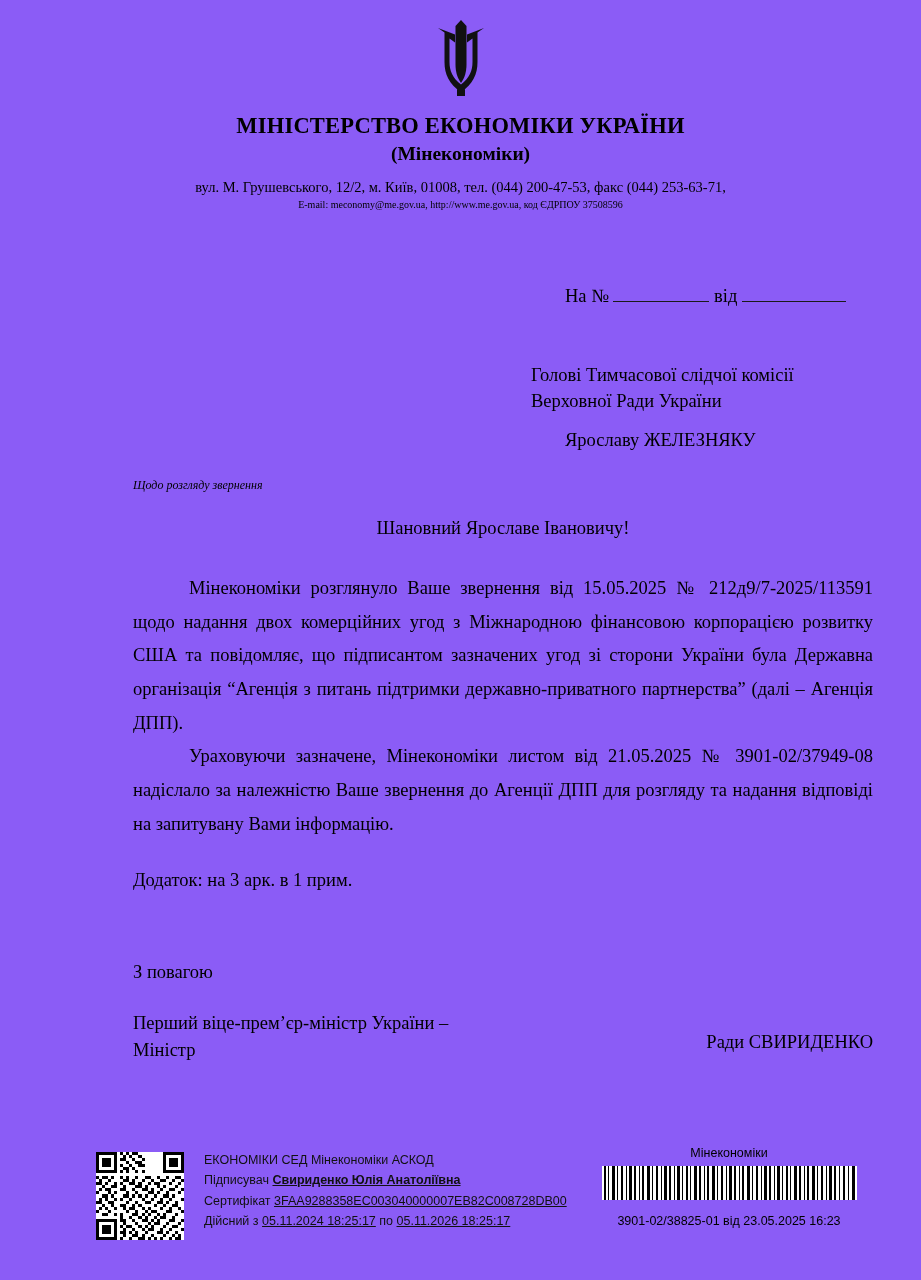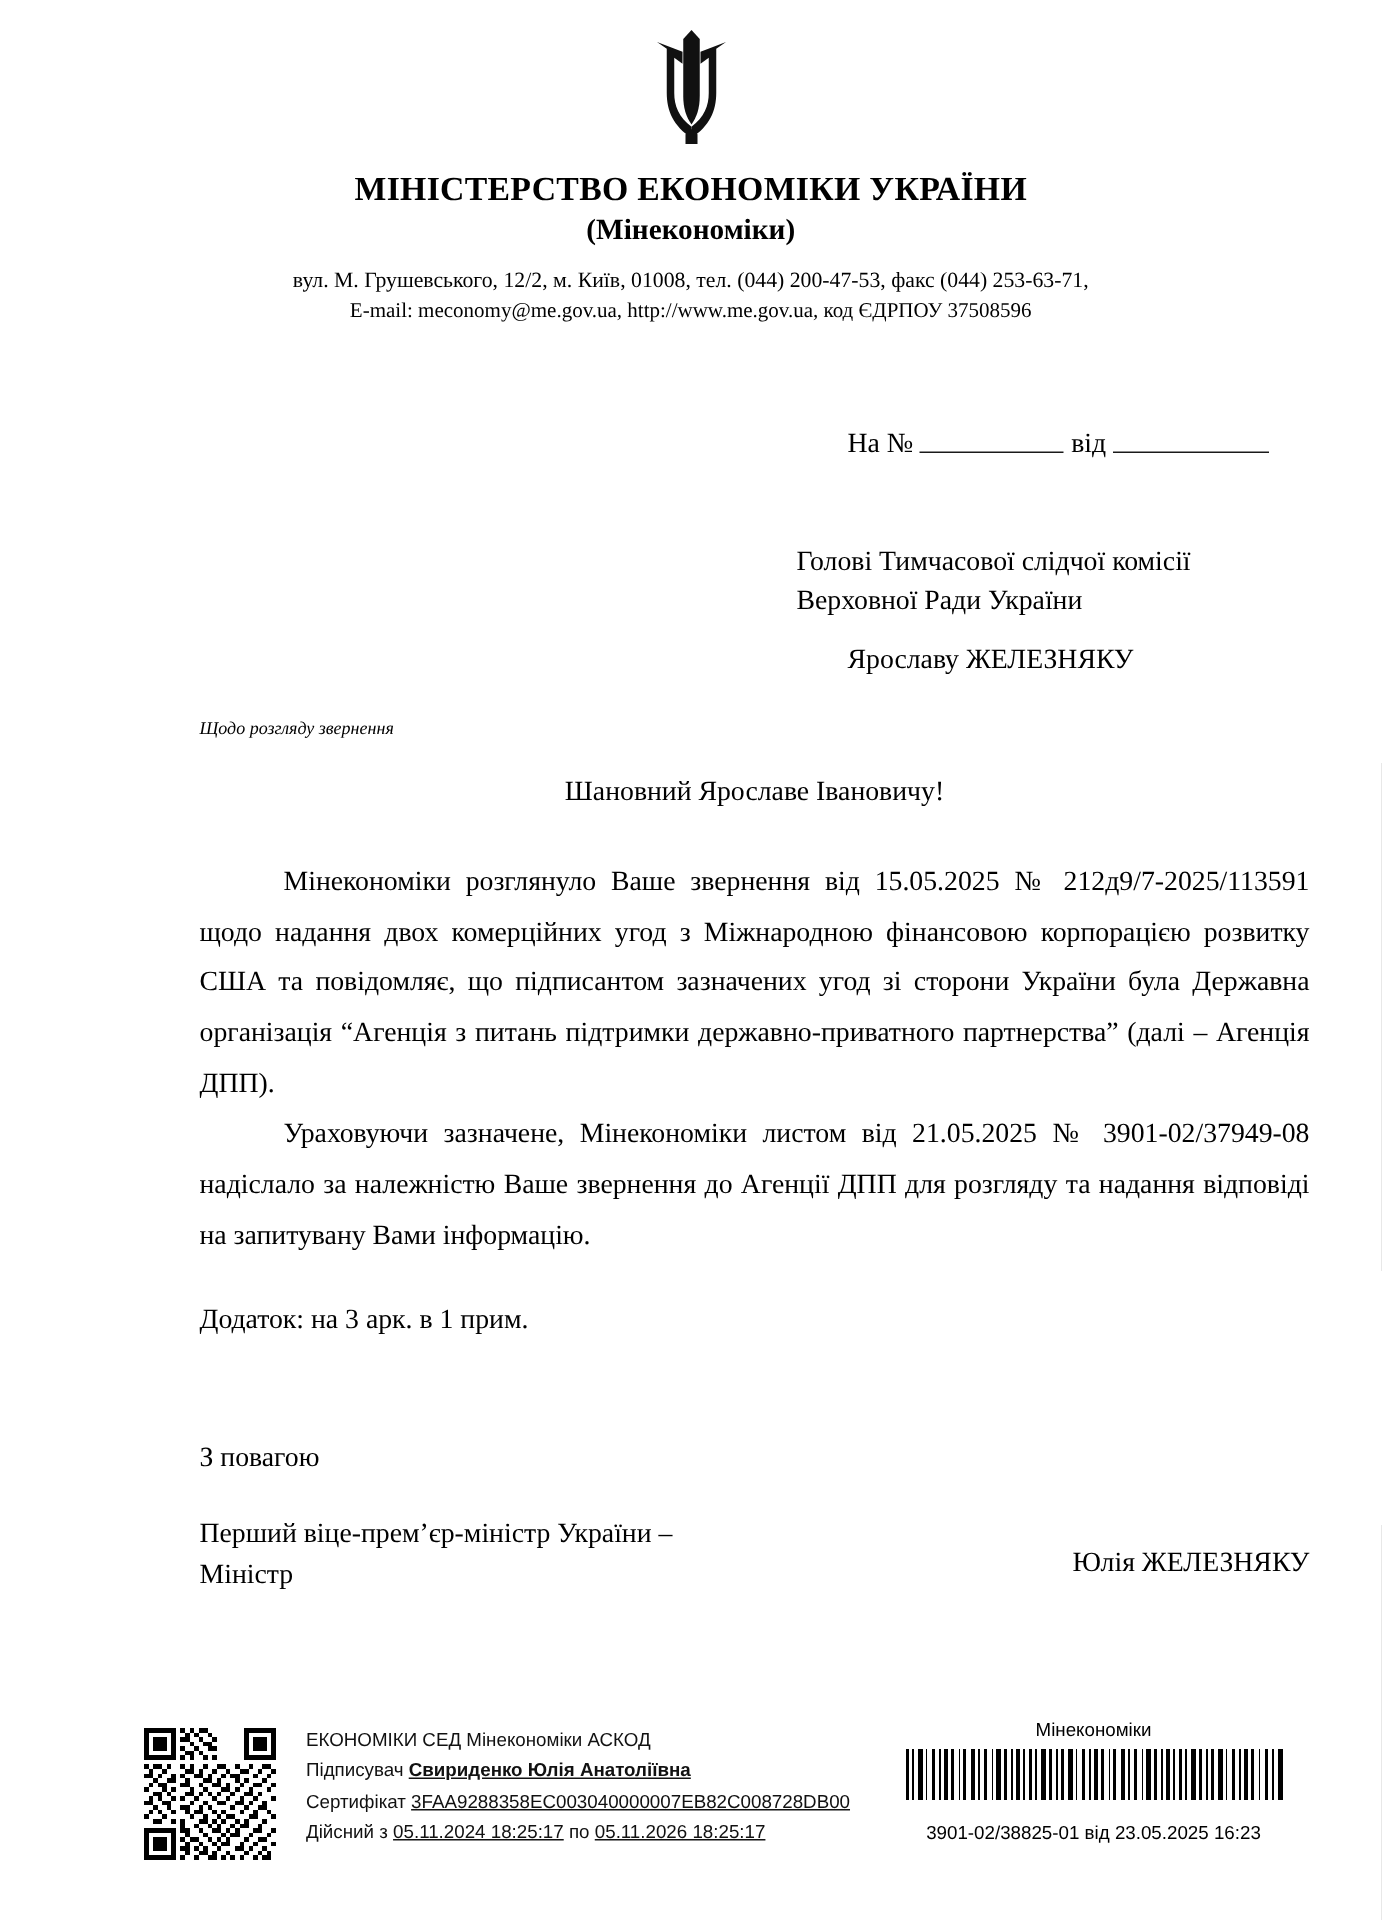--- a/index.html
+++ b/index.html
@@ -7,21 +7,21 @@
     padding: 0;
     background: #d8d8d8;
   }
   body {
     font-family: "Liberation Serif", serif;
   }
   .page {
     position: relative;
     width: 921px;
     height: 1280px;
-    background: #ffffff;
+    background: #8b5cf6;
     margin: 0 auto;
     overflow: hidden;
     box-sizing: border-box;
   }
   
   .emblem-wrap {
     position: absolute;
     top: 18px;
     left: 0;
     right: 0;
@@ -51,21 +51,21 @@
     font-weight: bold;
     line-height: 1.3;
     margin-top: 1px;
   }
   .lh-addr {
     font-size: 14.5px;
     line-height: 1.45;
     margin-top: 11px;
   }
   .lh-addr2 {
-    font-size: 14px;
+    font-size: 10px;
     line-height: 1.45;
   }
   
   .ref-line {
     position: absolute;
     top: 283px;
     left: 565px;
     font-size: 18.5px;
     white-space: nowrap;
   }
@@ -247,21 +247,21 @@
     <p>Ураховуючи зазначене, Мінекономіки листом від 21.05.2025 № 3901-02/37949-08 надіслало за належністю Ваше звернення до Агенції ДПП для розгляду та надання відповіді на запитувану Вами інформацію.</p>
   </div>
 
   <div class="attach">Додаток: на 3 арк. в 1 прим.</div>
 
   <div class="sign-regards">З повагою</div>
   <div class="sign-title">
     <div>Перший віце-прем’єр-міністр України –</div>
     <div>Міністр</div>
   </div>
-  <div class="sign-name">Юлія ЖЕЛЕЗНЯКУ</div>
+  <div class="sign-name">Ради СВИРИДЕНКО</div>
 
   <div class="footer">
 
     <svg class="qr" viewBox="0 0 29 29" shape-rendering="crispEdges">
       <rect width="29" height="29" fill="#ffffff"></rect>
       <g fill="#000000">
         <rect x="0" y="0" width="7" height="1"></rect>
           <rect x="0" y="6" width="7" height="1"></rect>
         <rect x="0" y="0" width="1" height="7"></rect>
           <rect x="6" y="0" width="1" height="7"></rect>

